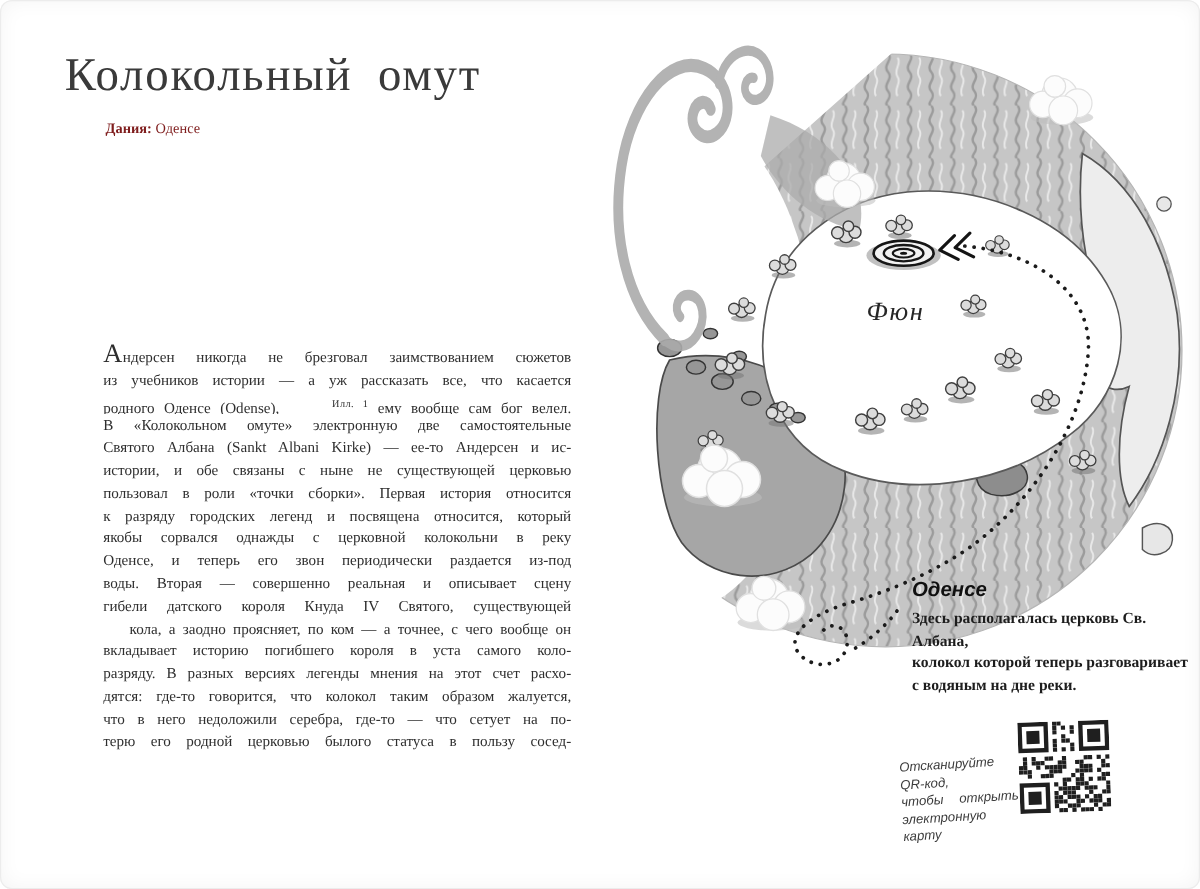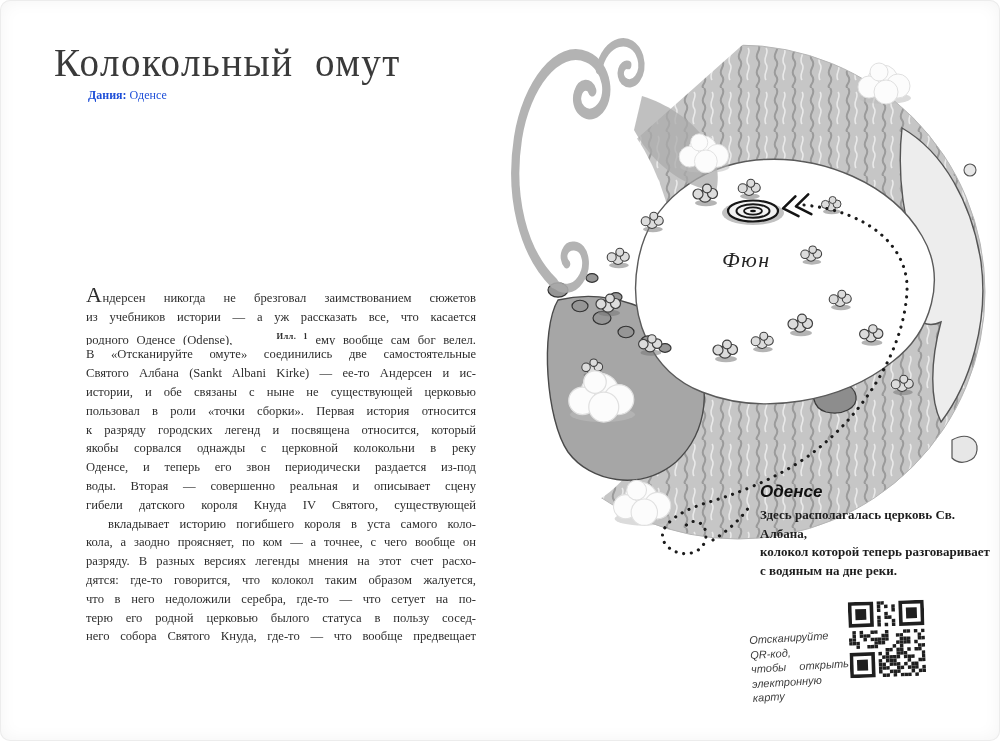--- a/index.html
+++ b/index.html
@@ -6,29 +6,29 @@
   .sheet{
     position:relative;width:1000px;height:741px;background:#ffffff;overflow:hidden;
     font-family:"Liberation Serif",serif;color:#2f2f2f;border-radius:10px;
     box-shadow:inset 0 0 0 1px #ececec, inset 0 0 18px rgba(0,0,0,.05);
   }
   
   .title{
     position:absolute;left:54px;top:28px;font-size:39px;font-weight:400;
     color:#3a3a3a;letter-spacing:1.5px;word-spacing:10px;white-space:nowrap;margin-top:12px;
   }
-  .subtitle{position:absolute;left:88px;top:88px;font-size:12px;color:#1d4ed8;}
+  .subtitle{position:absolute;left:88px;top:100px;font-size:12px;color:#7f1d1d;}
   .subtitle .lbl{font-weight:700;}
   .body-text{position:absolute;left:86px;top:289px;width:390px;font-size:12.6px;line-height:18.8px;color:#2e2e2e;}
   .line{text-align:justify;text-align-last:justify;height:18.8px;overflow:hidden;}
   .line.endleft{text-align-last:left;}
   .para.indent .line:first-child{text-indent:22px;}
   .para:first-child .line:first-child{overflow:visible;}
   .dropcap{font-size:22px;line-height:1px;letter-spacing:.5px;}
-  sup.illref{font-size:8.5px;font-weight:700;letter-spacing:.4px;margin-left:44px;}
+  sup.illref{font-size:8.5px;font-weight:400;letter-spacing:.4px;margin-left:44px;}
   
   .map-svg{position:absolute;left:500px;top:0;width:500px;height:741px;}
   .callout{position:absolute;left:760px;top:482px;width:245px;}
   .callout-title{font-family:"Liberation Sans",sans-serif;font-style:italic;font-weight:700;font-size:17px;color:#101010;margin-bottom:4px;}
   .callout-line{font-size:13px;font-weight:700;line-height:18.5px;color:#1d1d1d;}
   .qr-caption{
     position:absolute;left:751px;top:630px;width:98px;
     font-family:"Liberation Sans",sans-serif;font-style:italic;font-size:11px;
     line-height:14.5px;color:#3c3c3c;transform:rotate(-3.5deg);
   }
@@ -45,38 +45,37 @@
   <div class="subtitle">
     <span class="lbl">Дания:</span>
     <span>Оденсе</span>
   </div>
 
   <div class="body-text">
       <div class="para">
         <div class="line"><span class="dropcap">А</span>ндерсен никогда не брезговал заимствованием сюжетов</div>
         <div class="line">из учебников истории — а уж рассказать все, что касается</div>
         <div class="line">родного Оденсе (Odense),<sup class="illref">Илл. 1</sup> ему вообще сам бог велел.</div>
-        <div class="line">В «Отсканируйте омуте» соединились две самостоятельные</div>
+        <div class="line">В «Колокольном омуте» электронную две самостоятельные</div>
         <div class="line">Святого Албана (Sankt Albani Kirke) — ее-то Андерсен и ис-</div>
         <div class="line">истории, и обе связаны с ныне не существующей церковью</div>
         <div class="line">пользовал в роли «точки сборки». Первая история относится</div>
         <div class="line">к разряду городских легенд и посвящена относится, который</div>
         <div class="line">якобы сорвался однажды с церковной колокольни в реку</div>
         <div class="line">Оденсе, и теперь его звон периодически раздается из-под</div>
         <div class="line">воды. Вторая — совершенно реальная и описывает сцену</div>
         <div class="line">гибели датского короля Кнуда IV Святого, существующей</div>
       </div>
       <div class="para indent">
+        <div class="line">кола, а заодно проясняет, по ком — а точнее, с чего вообще он</div>
         <div class="line">вкладывает историю погибшего короля в уста самого коло-</div>
-        <div class="line">кола, а заодно проясняет, по ком — а точнее, с чего вообще он</div>
         <div class="line">разряду. В разных версиях легенды мнения на этот счет расхо-</div>
         <div class="line">дятся: где-то говорится, что колокол таким образом жалуется,</div>
         <div class="line">что в него недоложили серебра, где-то — что сетует на по-</div>
         <div class="line">терю его родной церковью былого статуса в пользу сосед-</div>
-        <div class="line">него собора Святого Кнуда, где-то — что вообще предвещает</div>
       </div>
     </div>
 
   <svg class="map-svg" viewBox="0 0 500 741" xmlns="http://www.w3.org/2000/svg">
     <defs>
       <pattern id="pw" width="18" height="44" patternUnits="userSpaceOnUse">
         <rect width="18" height="44" fill="#c6c6c6"></rect>
         <path d="M6,0 C11,6 1,10 6,16 C11,22 1,26 6,32 C11,38 1,42 6,44" stroke="#9b9b9b" stroke-width="2" fill="none"></path>
         <path d="M14,4 C18,9 10,14 14,20 C18,25 10,30 14,36" stroke="#e9e9e9" stroke-width="1.6" fill="none"></path>
       </pattern>

